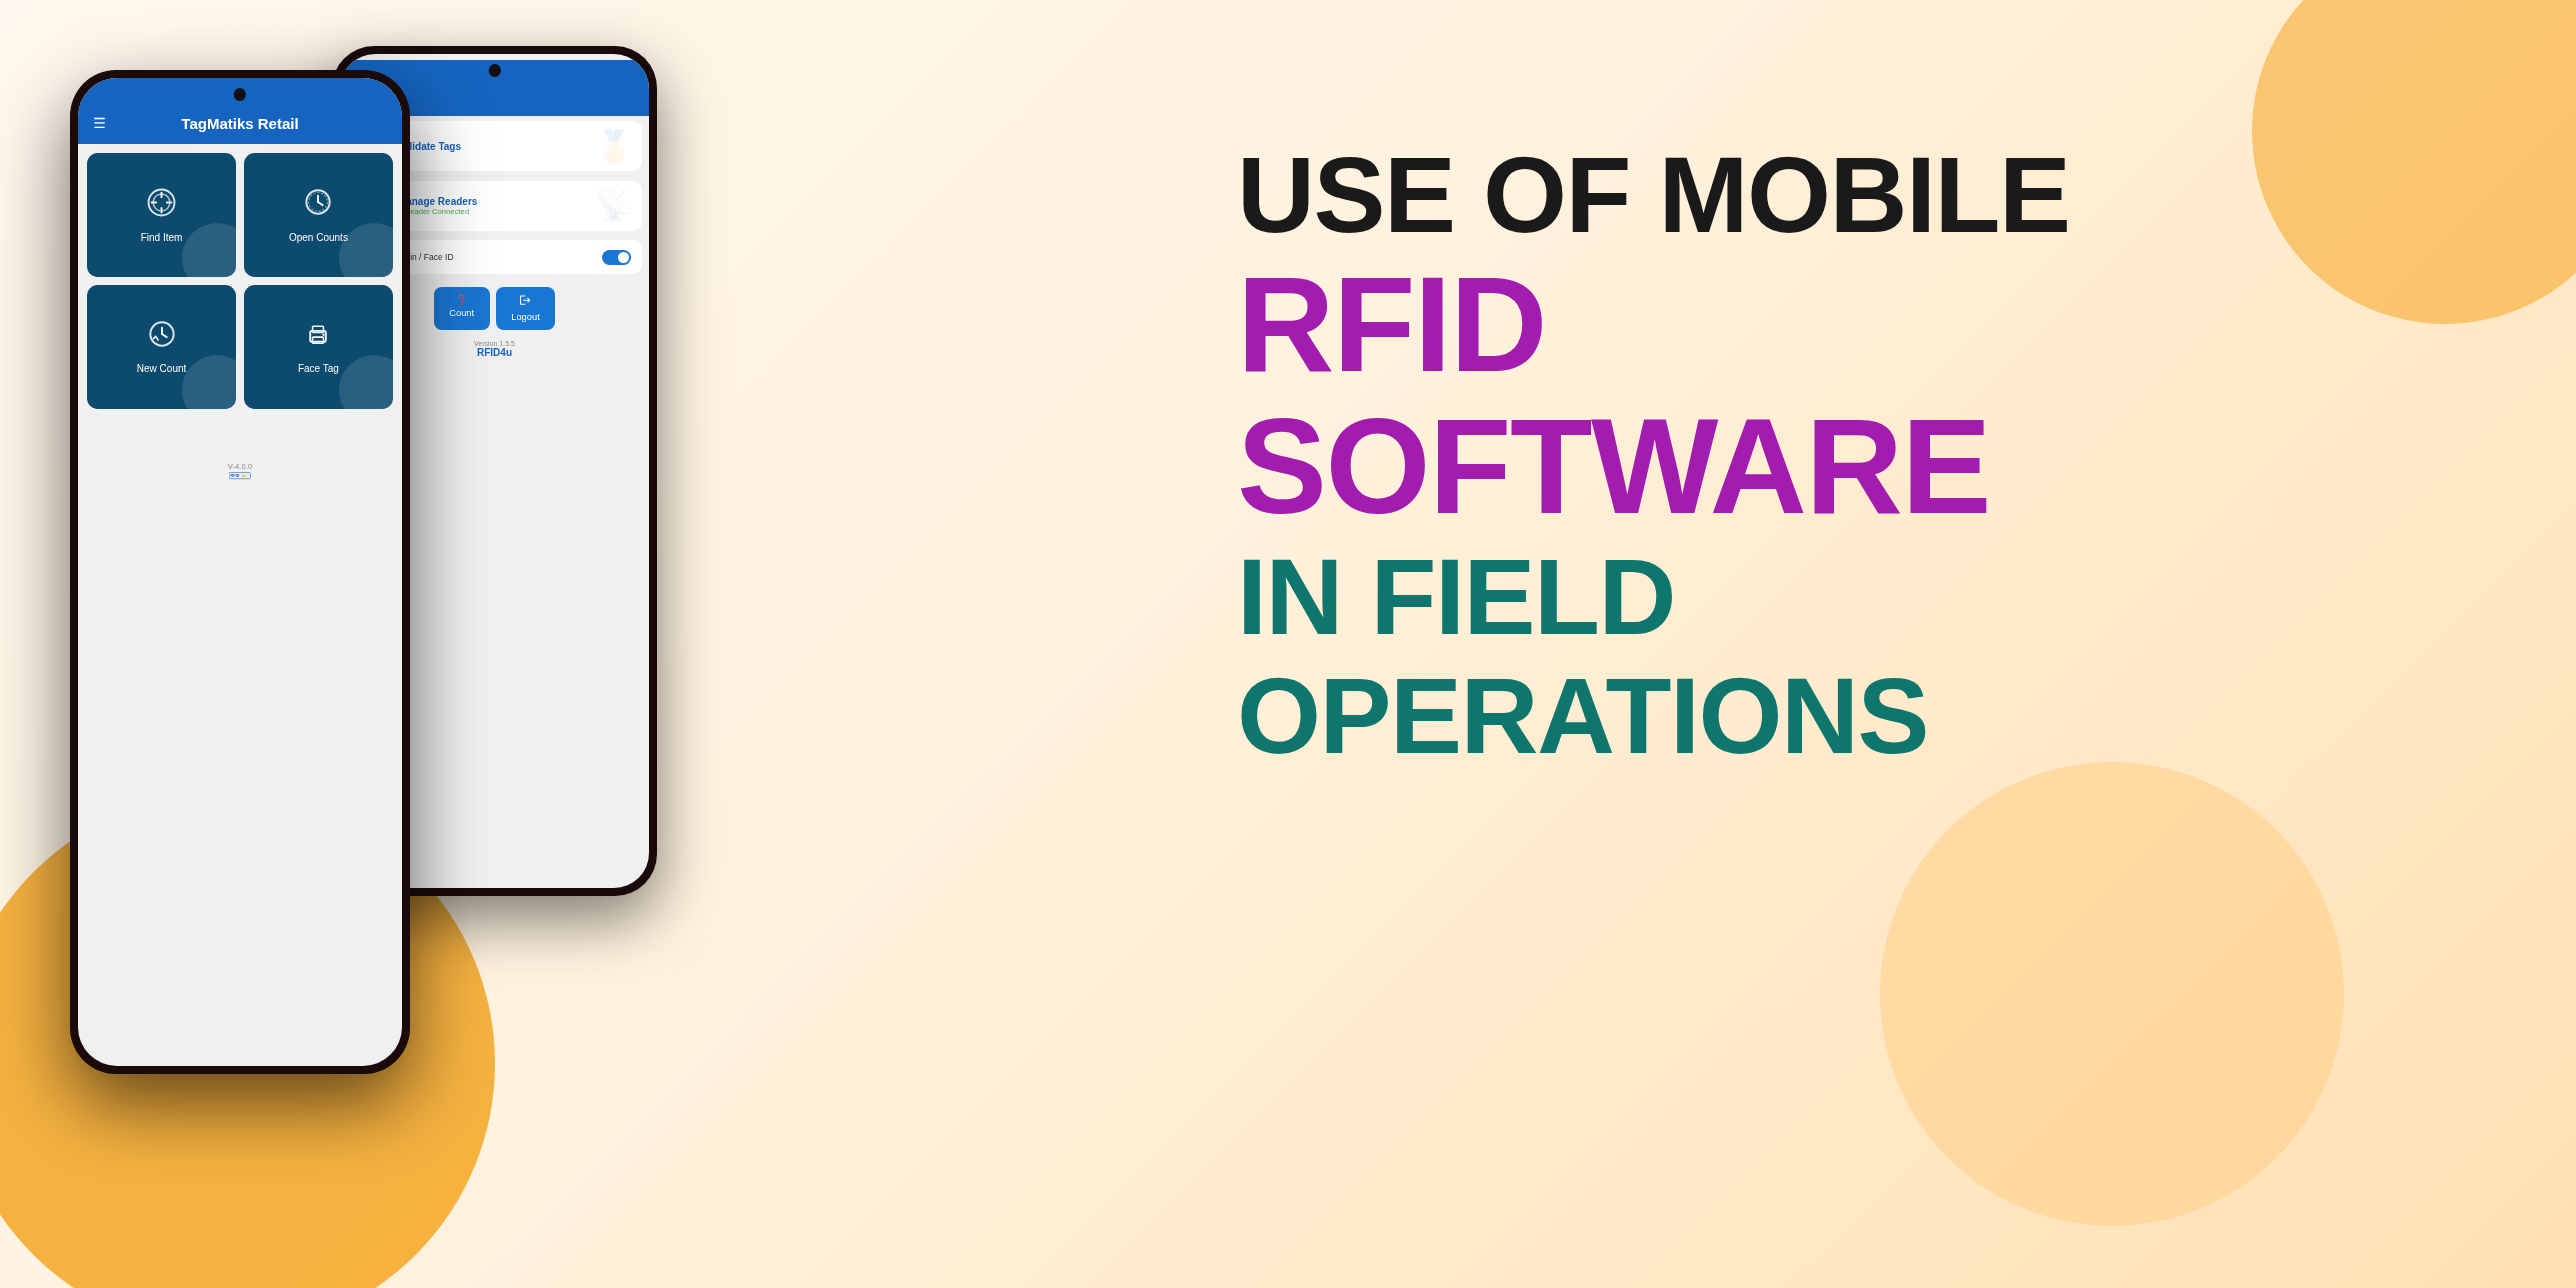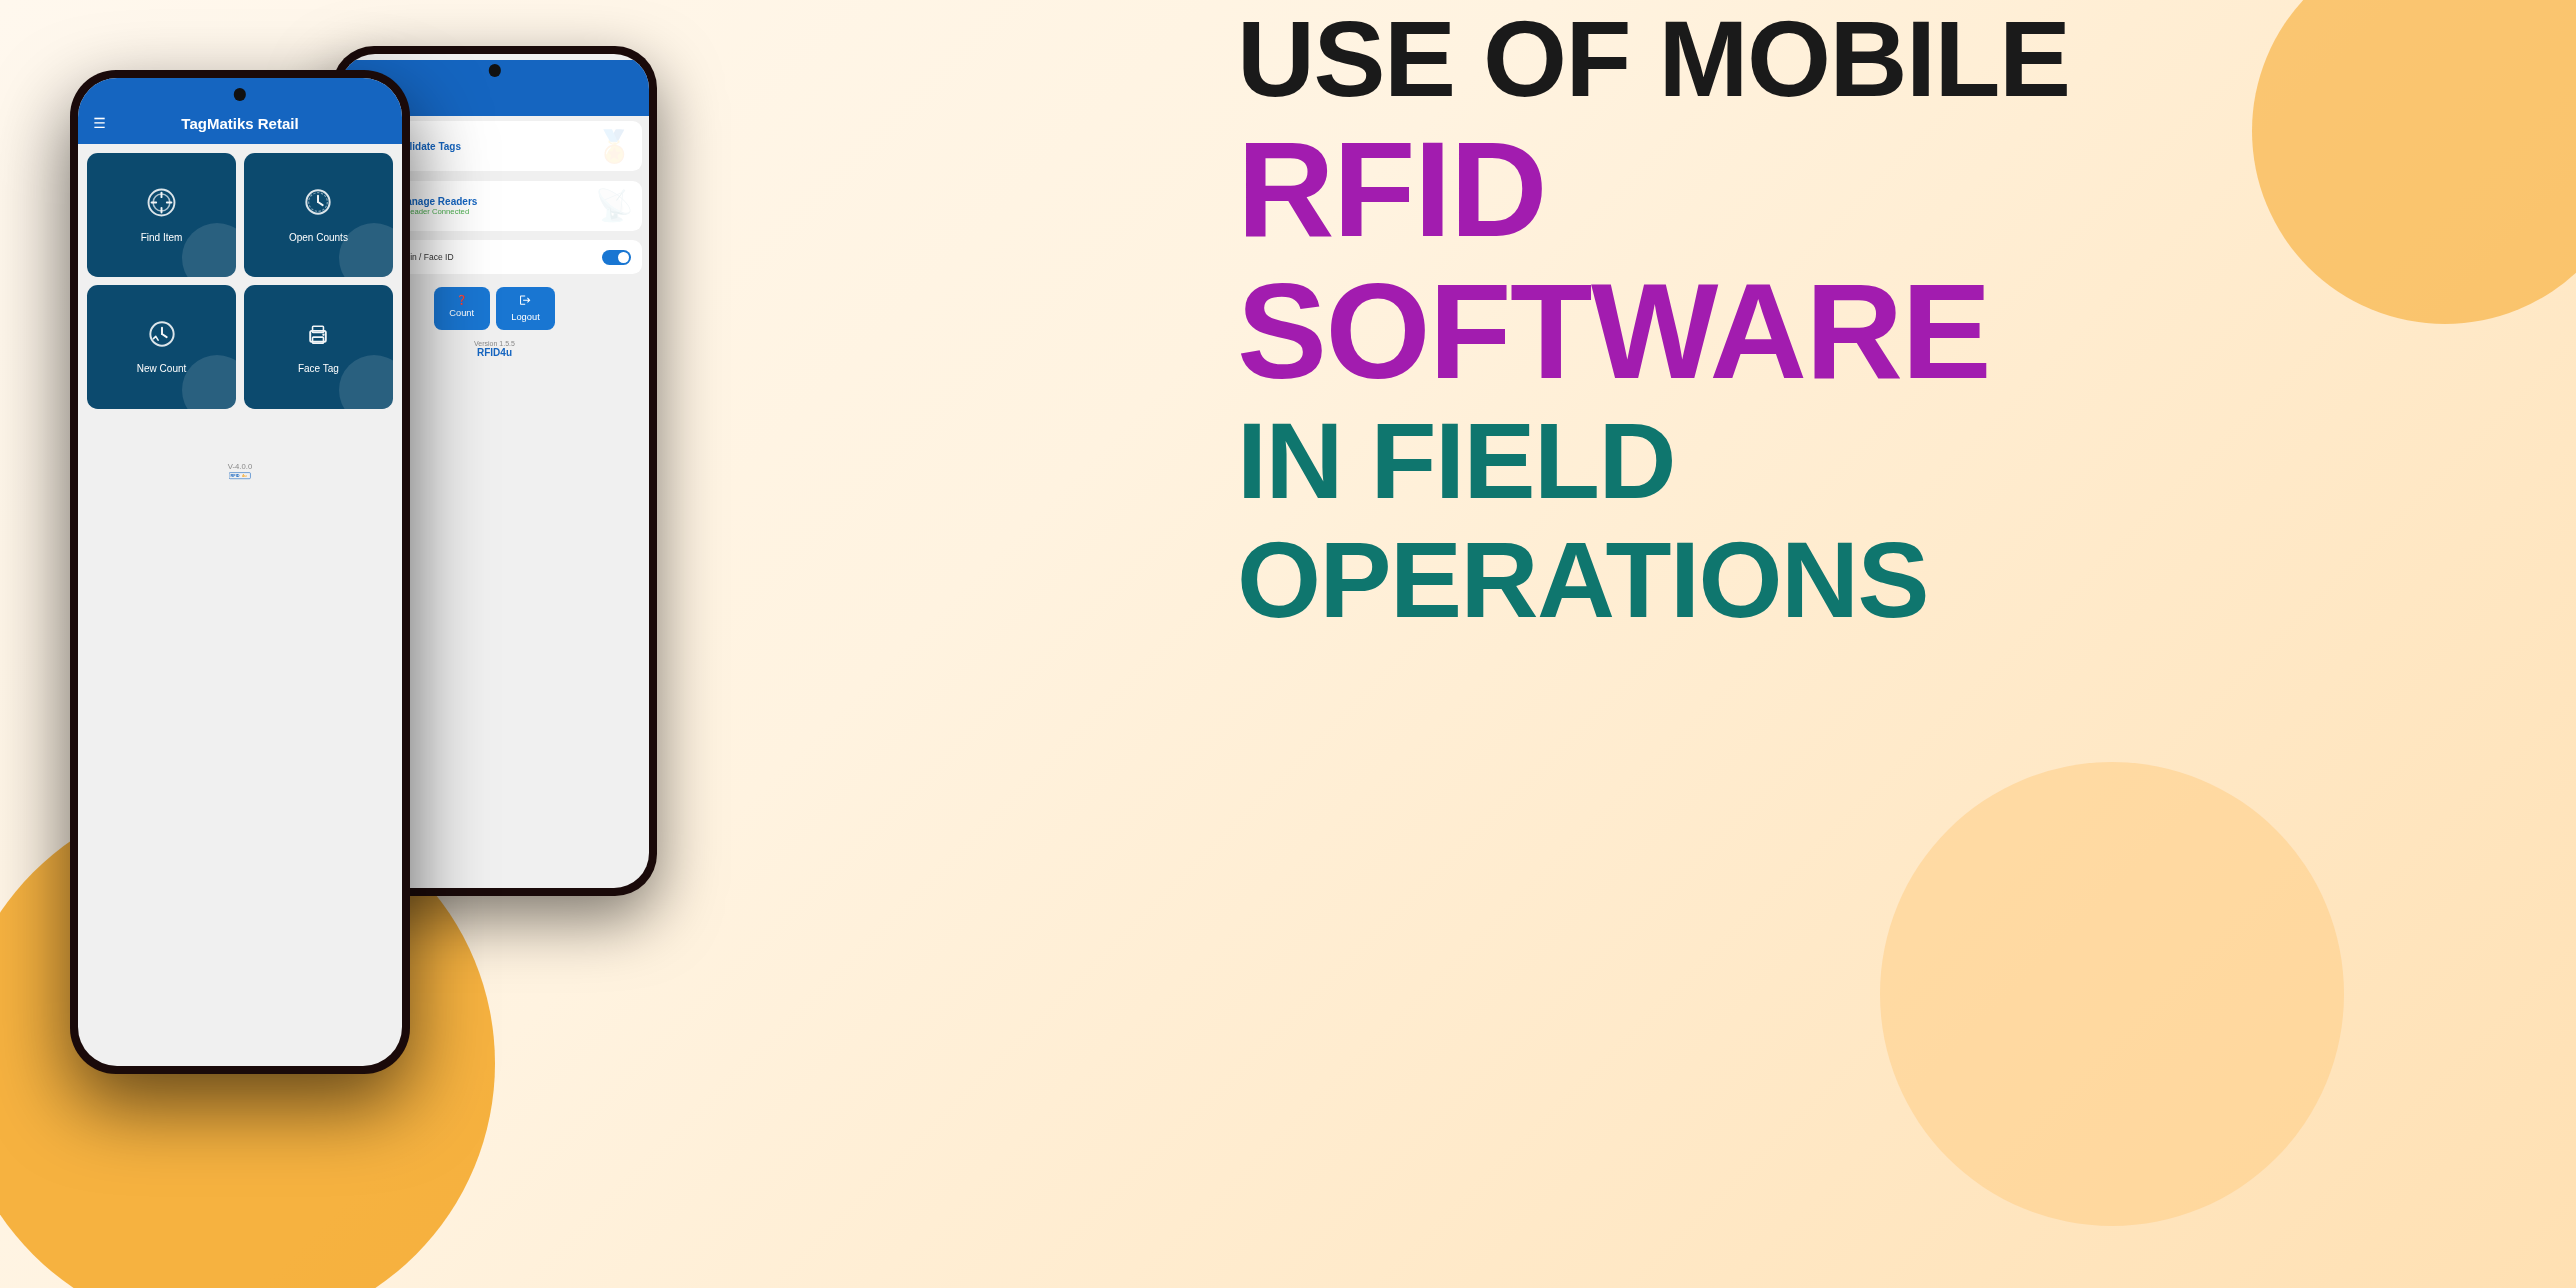--- a/index.html
+++ b/index.html
@@ -330,21 +330,21 @@
     }
 
     
     .text-section {
       position: absolute;
       right: 0;
       top: 0;
       width: 1494px;
       height: 911px;
       display: flex;
-      align-items: flex-start;
+      align-items: center;
       padding-left: 155px;
       padding-right: 71px;
     }
 
     .headline-container {
       max-width: 927px;
     }
 
     .headline-top {
       font-size: 108px;

